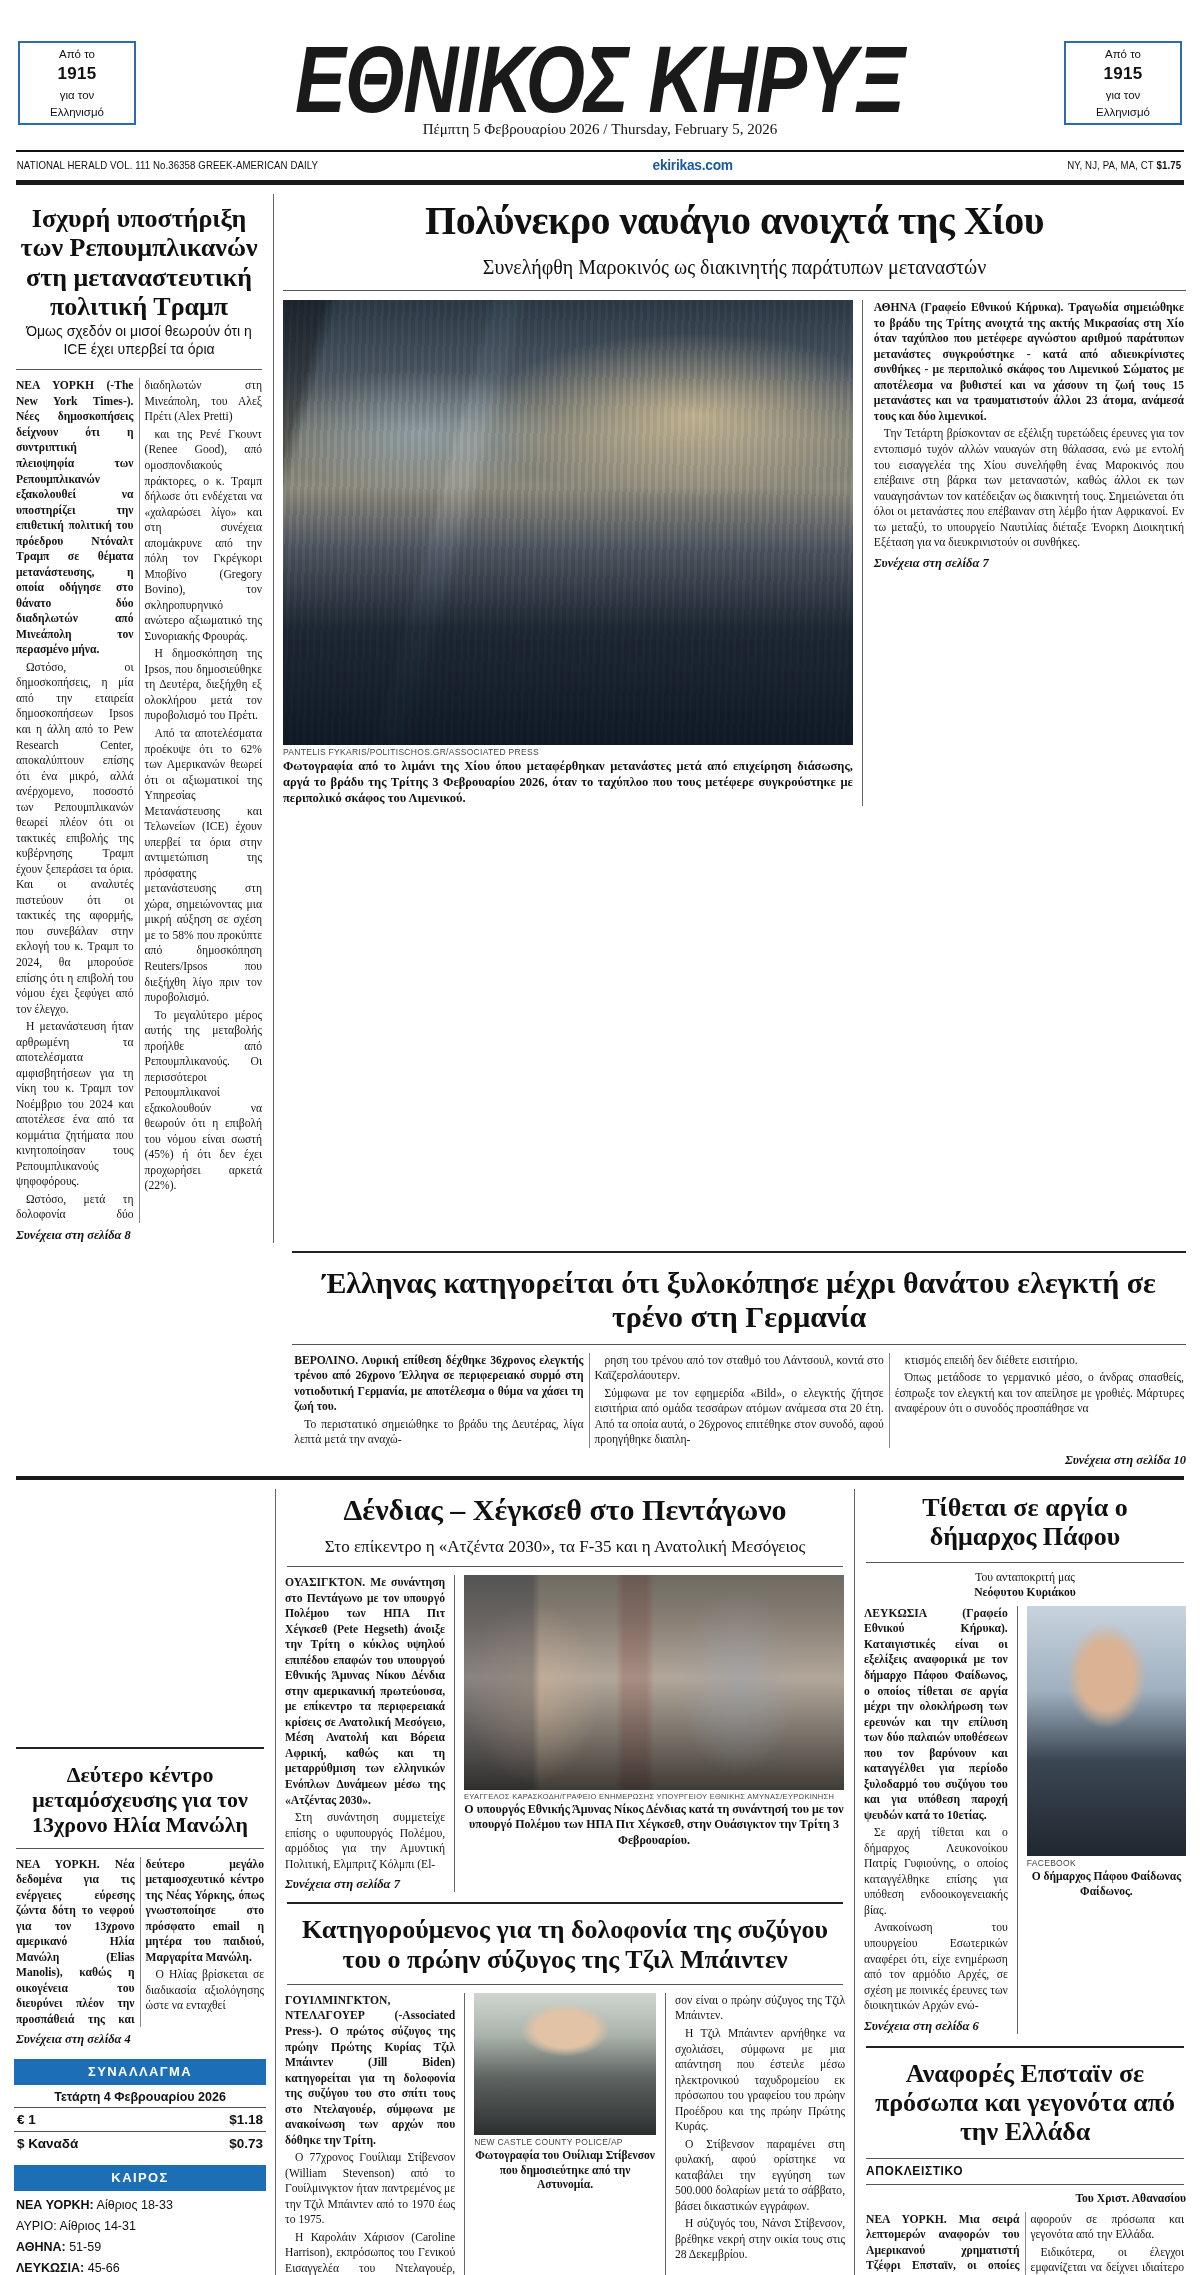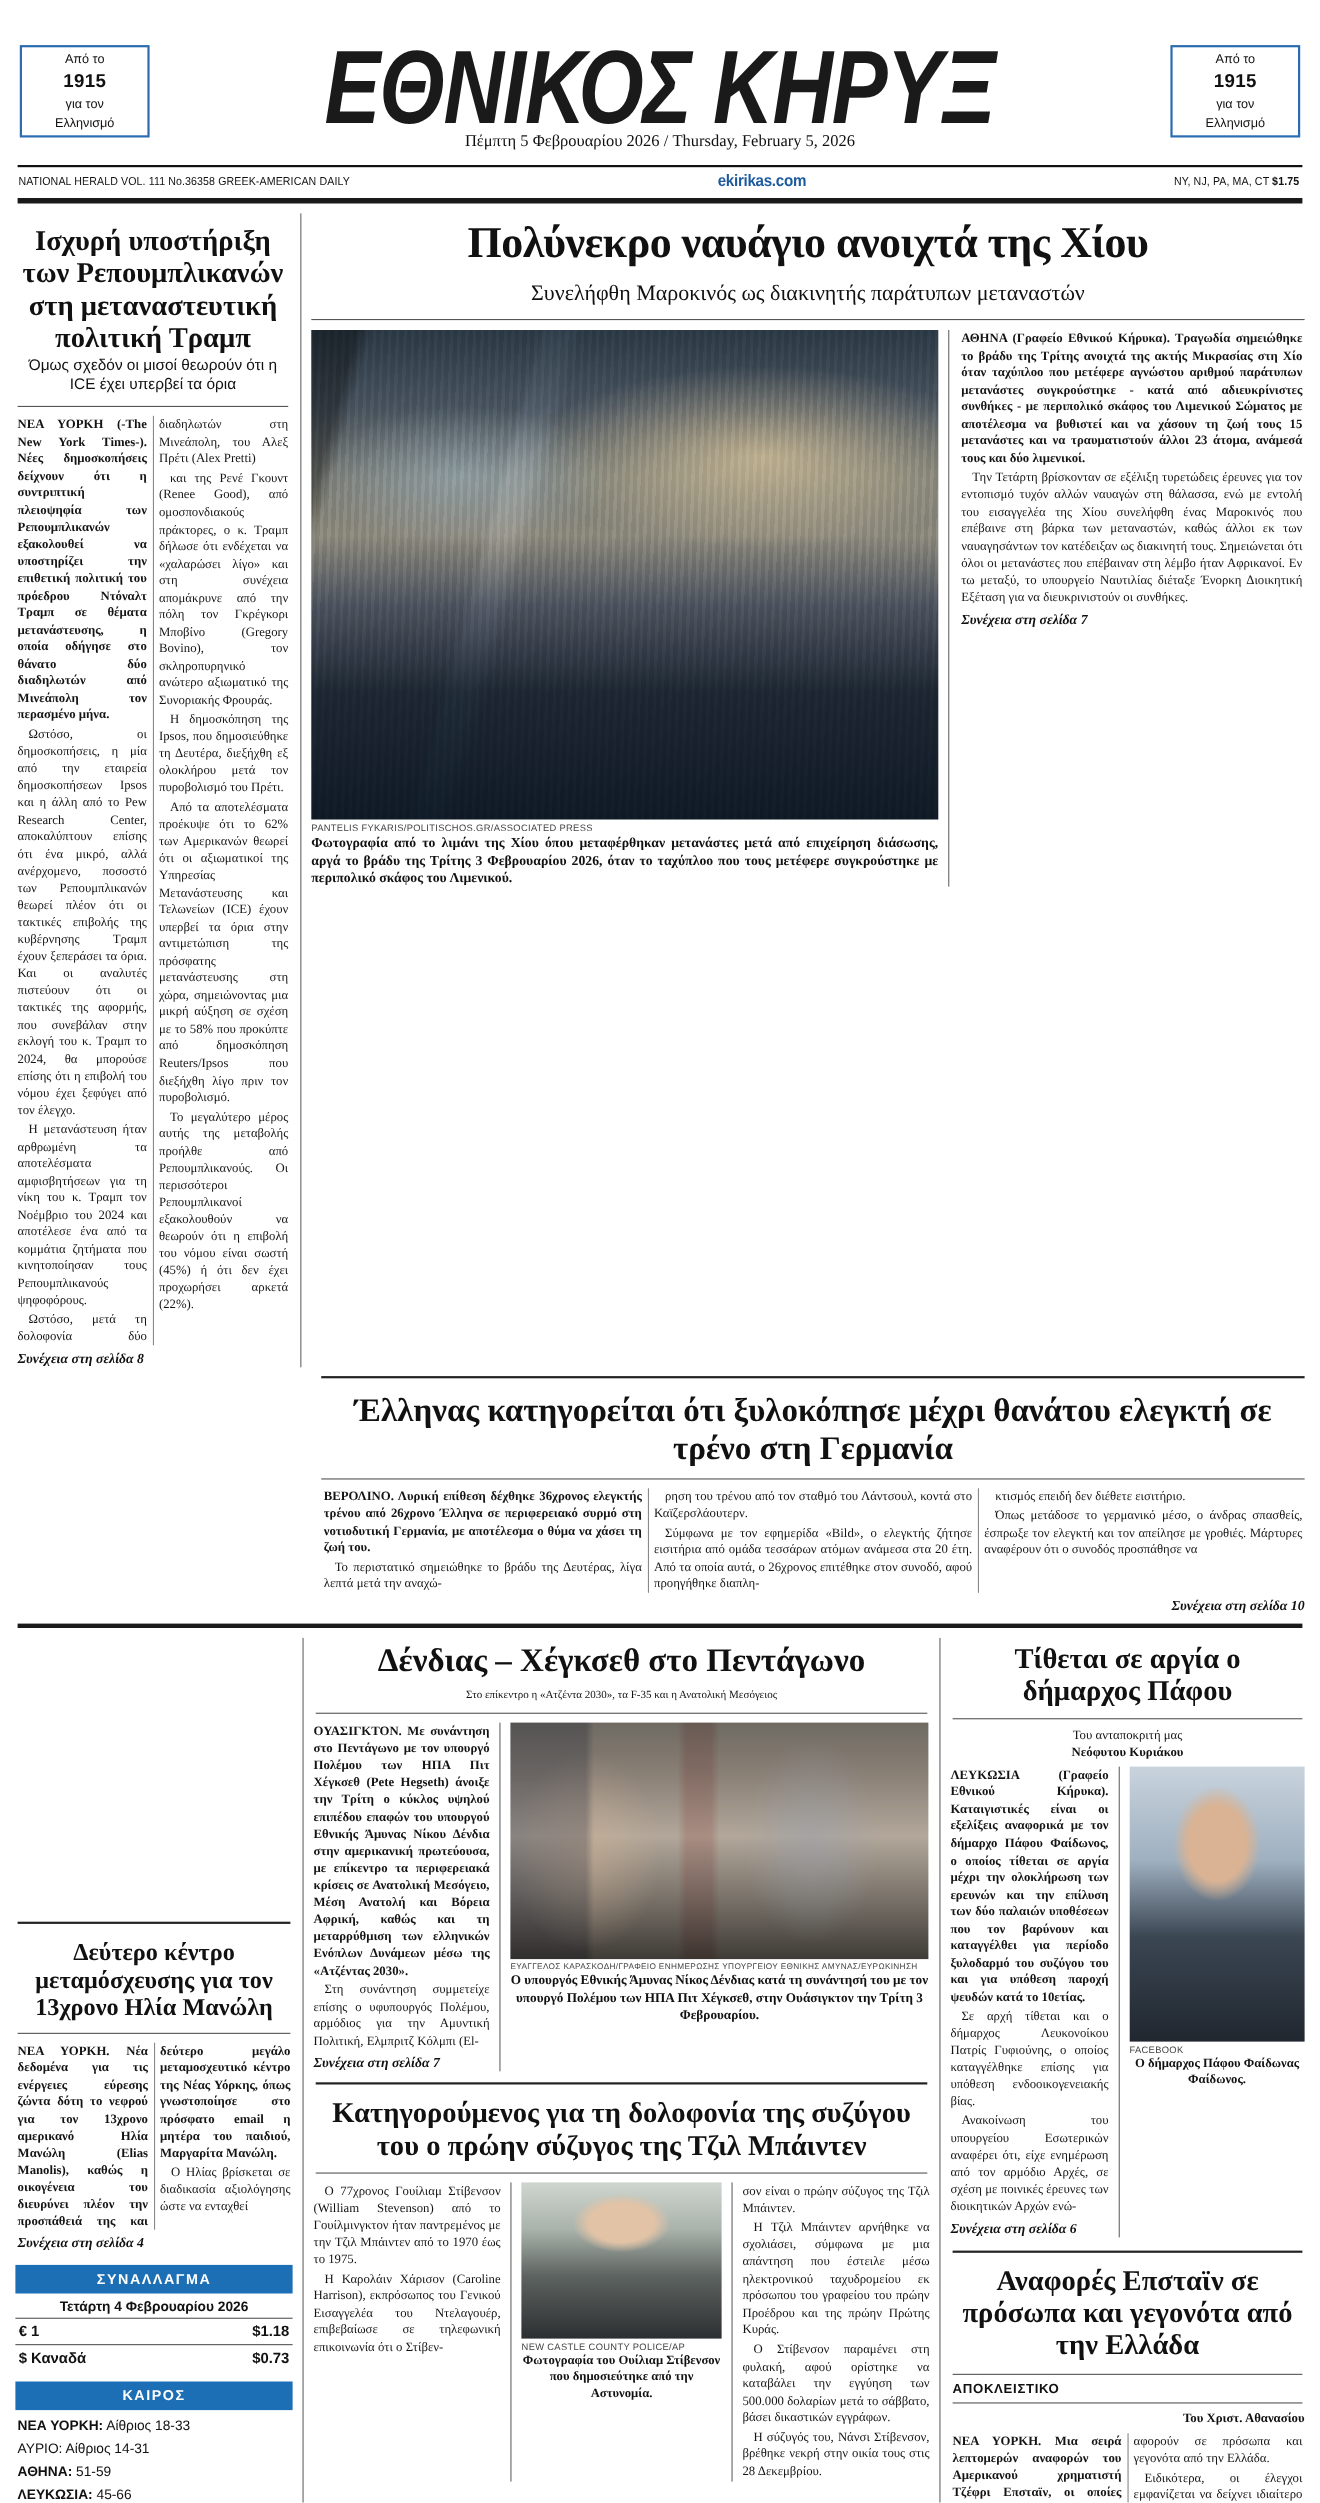--- a/index.html
+++ b/index.html
@@ -52,21 +52,21 @@
   .hr-med  { border-top:2px solid #222; }
   .hr-thick{ border-top:4px solid #1a1a1a; }
 
   
   .hl  { font-family:"Liberation Serif", serif; font-weight:bold; text-align:center; line-height:1.13; color:#111; }
   .hl-xl { font-size:40px; letter-spacing:-.5px; }
   .hl-l  { font-size:30px; }
   .hl-m  { font-size:26px; }
   .hl-s  { font-size:22px; }
   .sub { font-family:"Liberation Serif", serif; text-align:center; font-size:19px; line-height:1.25; color:#111; margin-top:7px; }
-  .sub-s { font-size:10px; }
+  .sub-s { font-size:17px; }
   .deck { font-family:"Liberation Sans", sans-serif; text-align:center; font-size:14px; line-height:1.35; color:#111; }
 
   .body  { font-size:11.6px; line-height:1.34; text-align:justify; color:#141414; hyphens:auto; }
   .body p { margin:0 0 2px 0; text-indent:10px; }
   .body p.first { text-indent:0; }
   .lead { font-weight:bold; }
   .cols2 { column-count:2; column-gap:11px; column-rule:1px solid #888; }
   .cols3 { column-count:3; column-gap:11px; column-rule:1px solid #888; }
   .cont { font-size:12.5px; font-weight:bold; font-style:italic; margin-top:5px; display:block; }
   .credit { font-family:"Liberation Sans", sans-serif; font-size:8.5px; letter-spacing:.3px; color:#444; text-align:left; padding:2px 1px 1px 0; }
@@ -294,20 +294,21 @@
       </div>
 
       <div class="hr-med" style="margin:10px 2px 9px 2px;"></div>
 
       <div>
         <div class="hl hl-m" style="padding:2px 4px 0 4px;">Κατηγορούμενος για τη δολοφονία της συζύγου του ο πρώην σύζυγος της Τζιλ Μπάιντεν</div>
         <div class="hr-thin" style="margin:10px 2px 8px 2px;"></div>
         <div class="row">
           <div style="width:174px;">
             <div class="body">
+              <p class="first lead">ΓΟΥΙΛΜΙΝΓΚΤΟΝ, ΝΤΕΛΑΓΟΥΕΡ (-Associated Press-). Ο πρώτος σύζυγος της πρώην Πρώτης Κυρίας Τζιλ Μπάιντεν (Jill Biden) κατηγορείται για τη δολοφονία της συζύγου του στο σπίτι τους στο Ντελαγουέρ, σύμφωνα με ανακοίνωση των αρχών που δόθηκε την Τρίτη.</p>
               <p>Ο 77χρονος Γουίλιαμ Στίβενσον (William Stevenson) από το Γουίλμινγκτον ήταν παντρεμένος με την Τζιλ Μπάιντεν από το 1970 έως το 1975.</p>
               <p>Η Καρολάιν Χάρισον (Caroline Harrison), εκπρόσωπος του Γενικού Εισαγγελέα του Ντελαγουέρ, επιβεβαίωσε σε τηλεφωνική επικοινωνία ότι ο Στίβεν-</p>
             </div>
           </div>
           <div class="vsep"></div>
           <div style="width:186px;">
             <div class="photo ph-man" style="height:142px;"></div>
             <div class="credit">NEW CASTLE COUNTY POLICE/AP</div>
             <div class="caption" style="text-align:center;font-size:11.5px;">Φωτογραφία του Ουίλιαμ Στίβενσον που δημοσιεύτηκε από την Αστυνομία.</div>
           </div>

